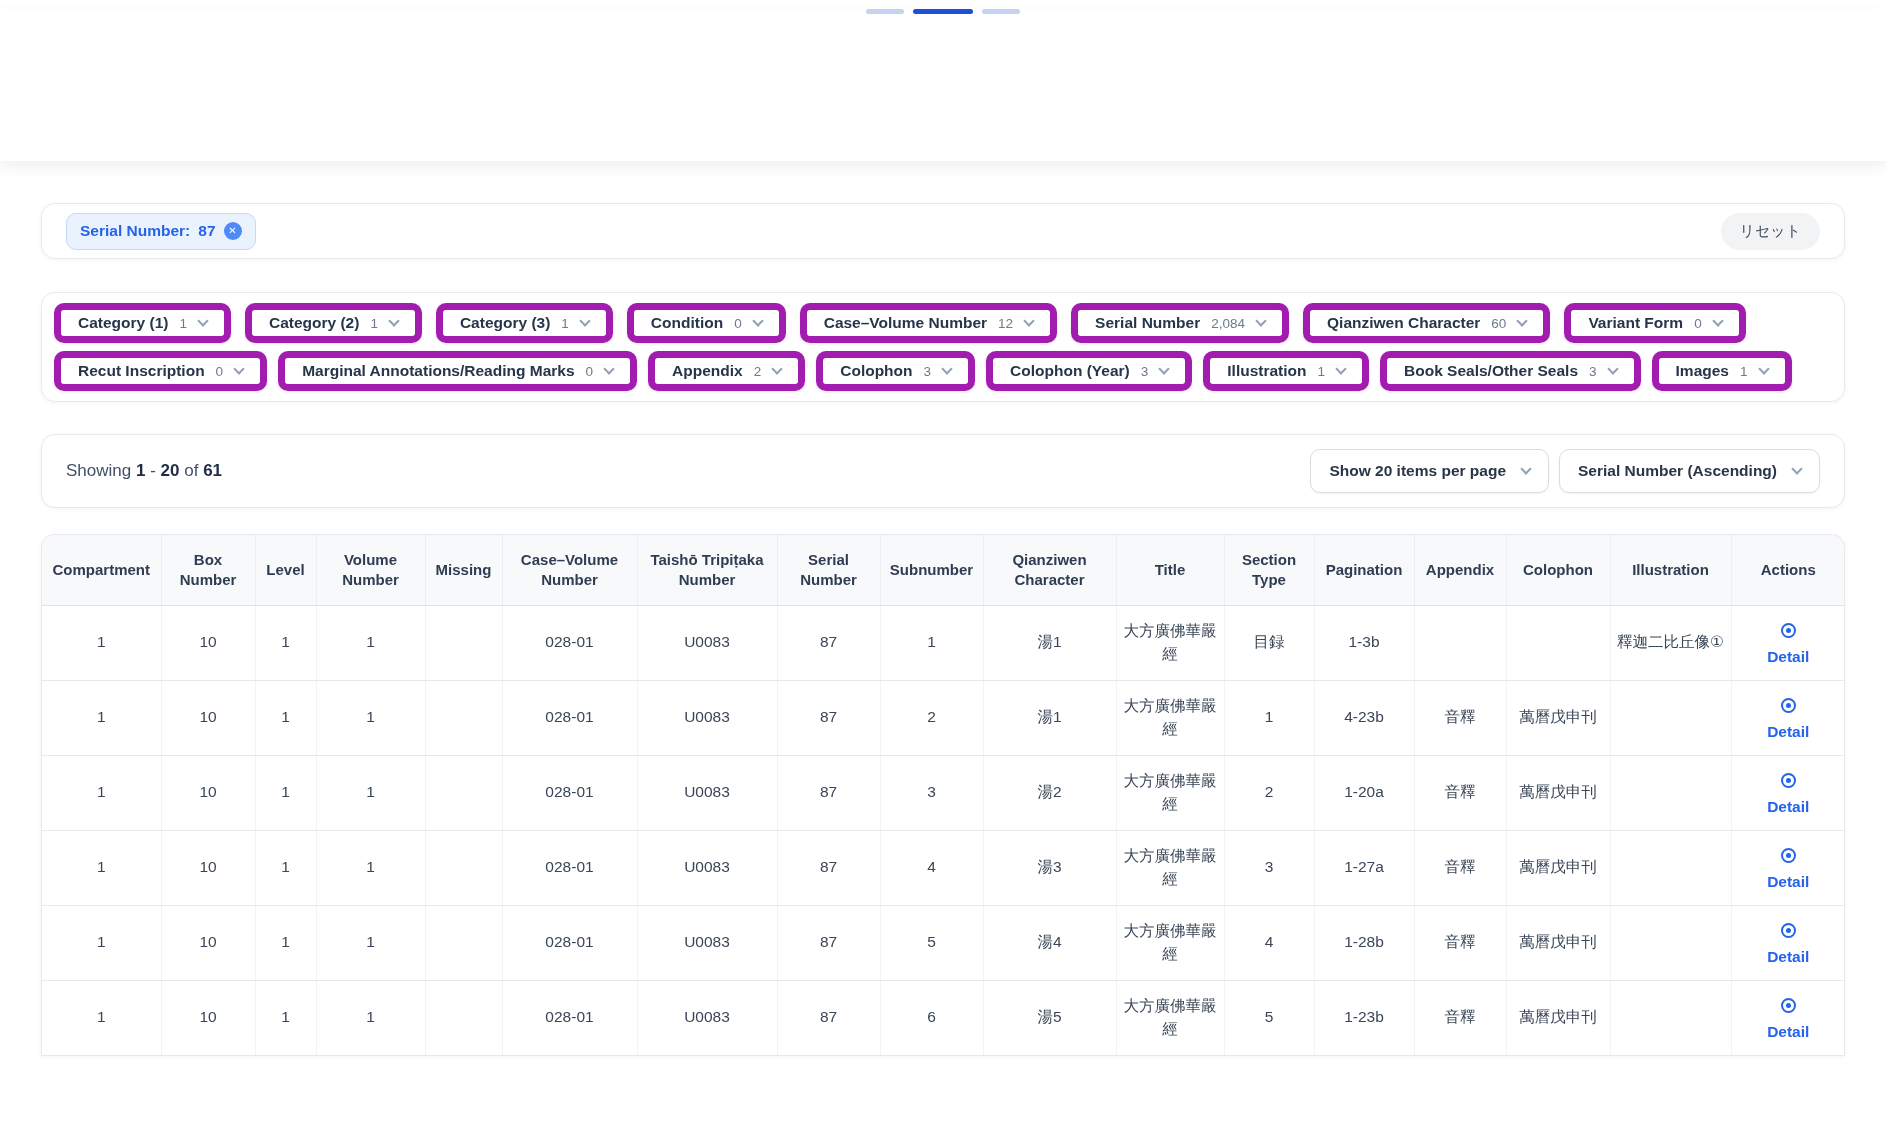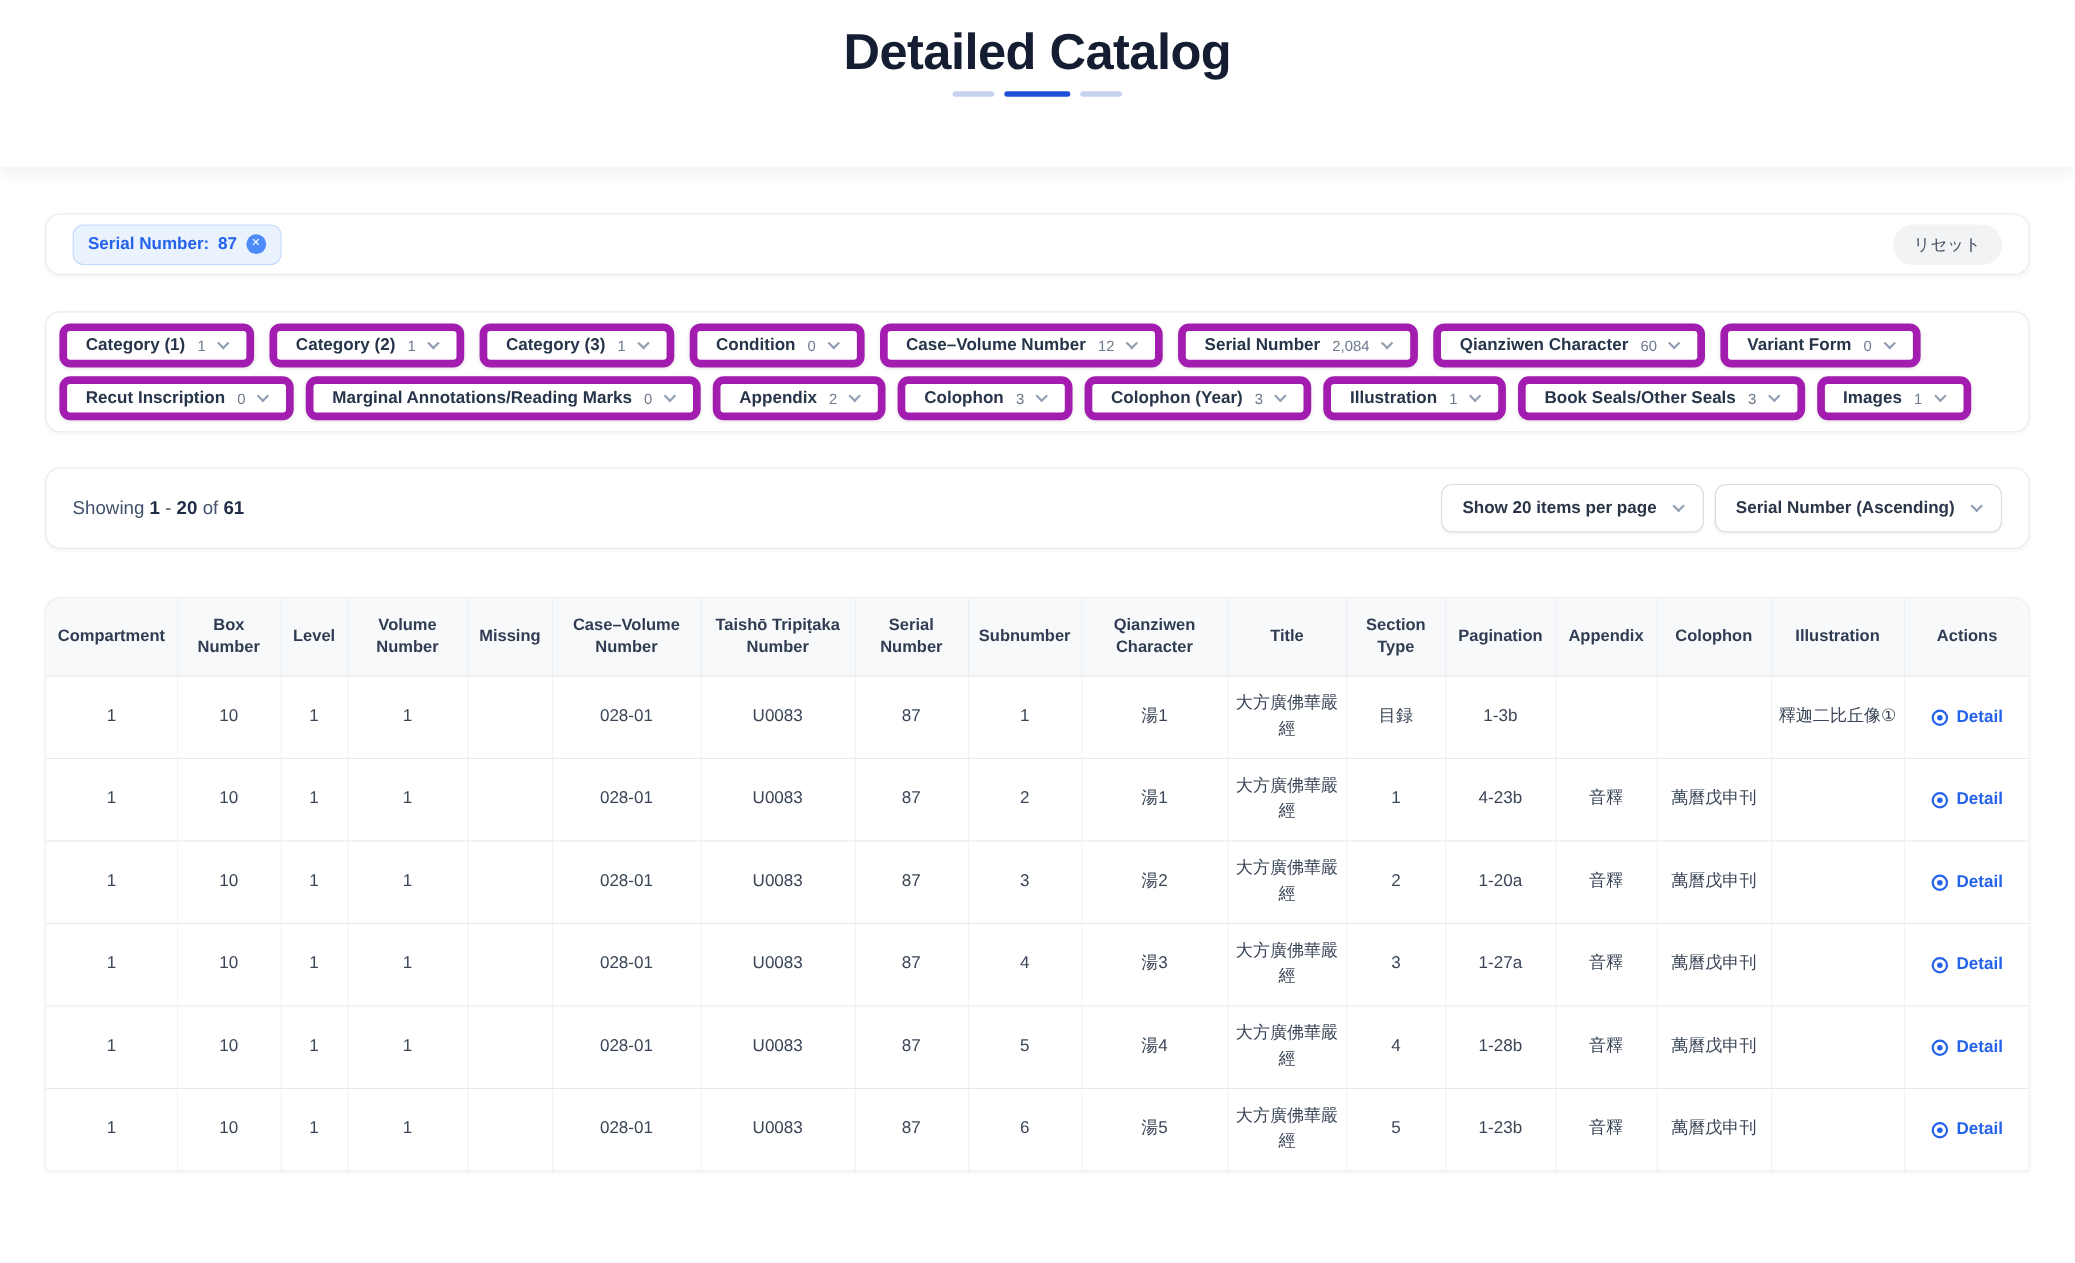--- a/index.html
+++ b/index.html
@@ -77,21 +77,21 @@
   }
   .filter-pill .pl { font-size: 15.5px; font-weight: 600; color: #27354a; }
   .filter-pill .pc { font-size: 13.5px; color: #6e7a8d; margin-left: 11px; }
   .chev {
     width: 8px; height: 8px; border-right: 2px solid #93a0b4; border-bottom: 2px solid #93a0b4;
     display: inline-block; transform: rotate(45deg); margin-left: 12px; margin-top: -4px;
   }
 
   
   .results-bar {
-    height: 74px; margin-bottom: 44px;
+    height: 74px; margin-bottom: 26px;
     display: flex; align-items: center; justify-content: space-between; padding: 0 24px 0 24px;
   }
   .showing { font-size: 17px; color: #41506a; }
   .showing b { color: #1f2c45; font-weight: 700; }
   .bar-controls { display: flex; gap: 10px; }
   .select-pill {
     display: inline-flex; align-items: center; height: 44px; padding: 0 18px;
     background: #fff; border: 1px solid #d8dde3; border-radius: 10px; cursor: pointer;
     font-family: inherit; font-size: 15.5px; color: #2a3648; font-weight: 700;
     box-shadow: 0 1px 2px rgba(16,24,40,.05);
@@ -109,33 +109,32 @@
   thead th:last-child { border-right: none; }
   tbody td {
     height: 75px; font-size: 15.5px; color: #3a4657; text-align: center; vertical-align: middle;
     padding: 6px 6px; line-height: 1.45;
     border-bottom: 1px solid #e6e9ed; border-right: 1px solid #f0f2f5;
     background: #fff;
   }
   tbody td:last-child { border-right: none; }
   .detail-link {
     display: inline-flex; align-items: center; gap: 8px; text-decoration: none;
-    color: #2563eb; font-size: 15.5px; font-weight: 600; cursor: pointer;
+    color: #2563eb; font-size: 15.5px; font-weight: 600; cursor: pointer; flex-direction: column;
   }
   .eye-icon {
     width: 15px; height: 15px; border: 2px solid #2563eb; border-radius: 50%;
     display: inline-flex; align-items: center; justify-content: center; flex: 0 0 auto;
   }
   .eye-icon::after { content: ""; width: 5px; height: 5px; border-radius: 50%; background: #2563eb; }
 </style>
 </head>
 <body>
 
 <header class="page-header">
-  <h1 class="page-title">Detailed Catalog</h1>
   <div class="title-underline">
     <span class="seg seg-light"></span>
     <span class="seg seg-dark"></span>
     <span class="seg seg-light"></span>
   </div>
 </header>
 
 <main class="content">
 
 

